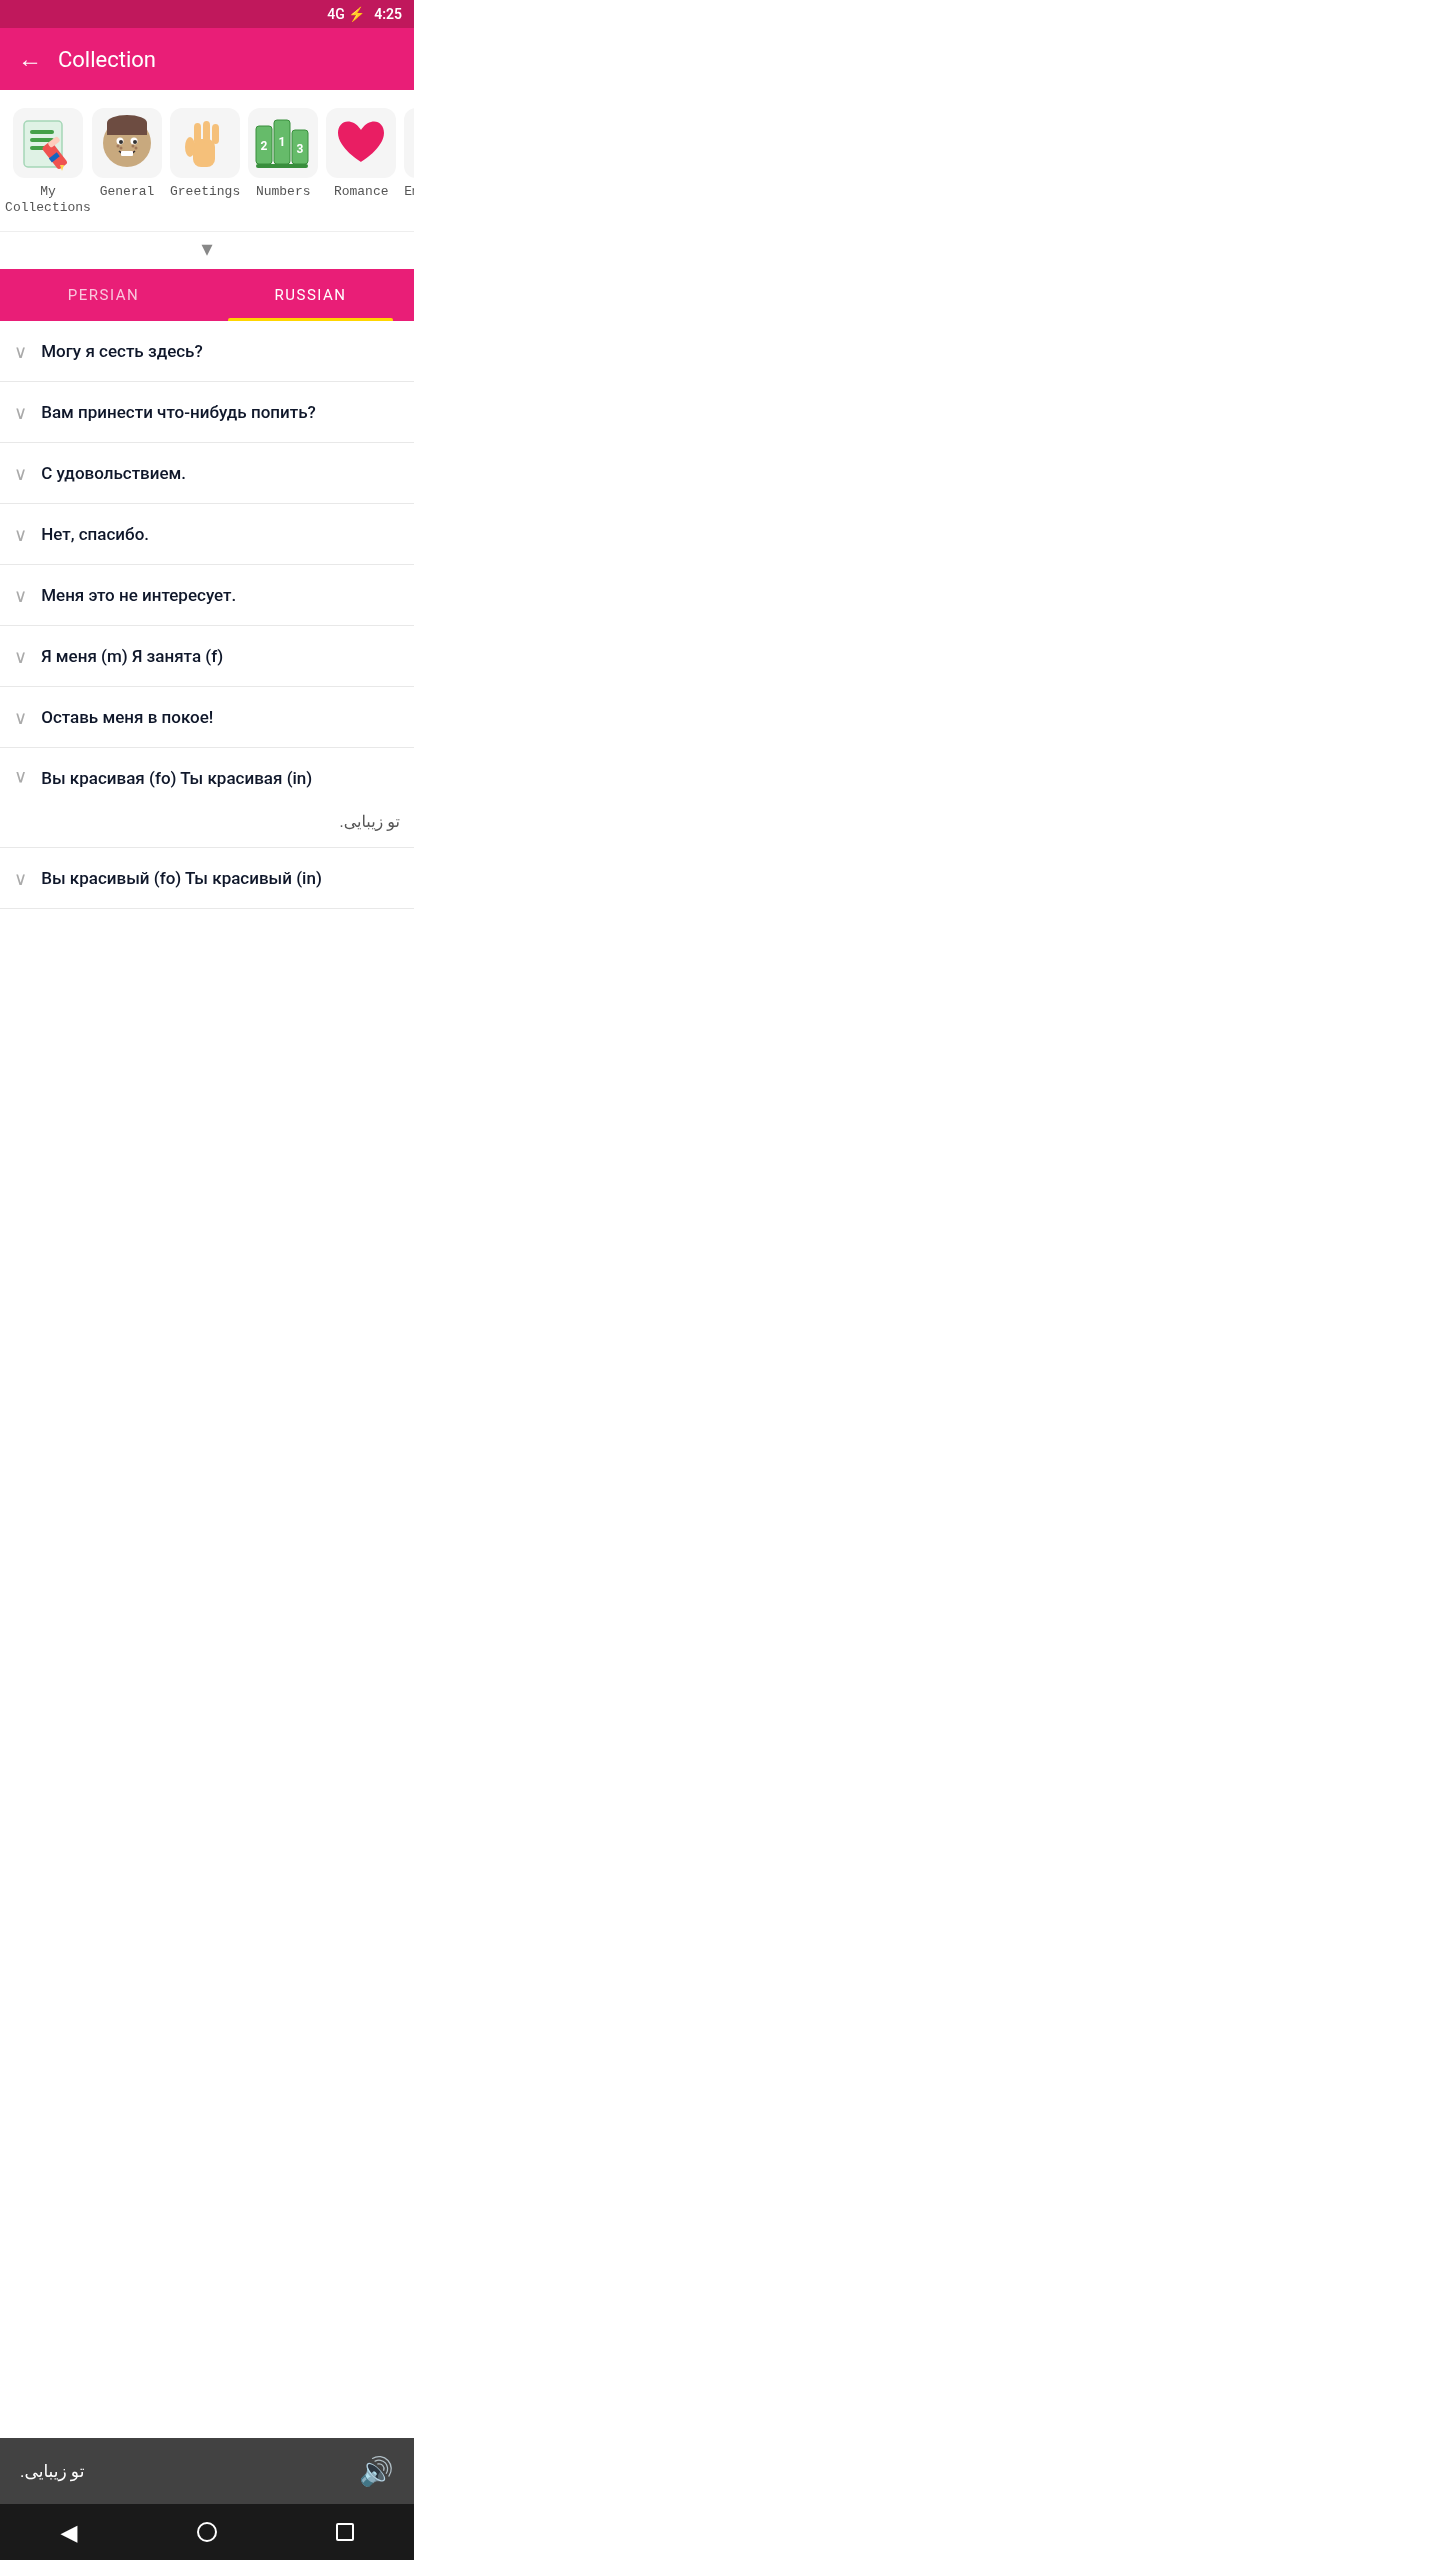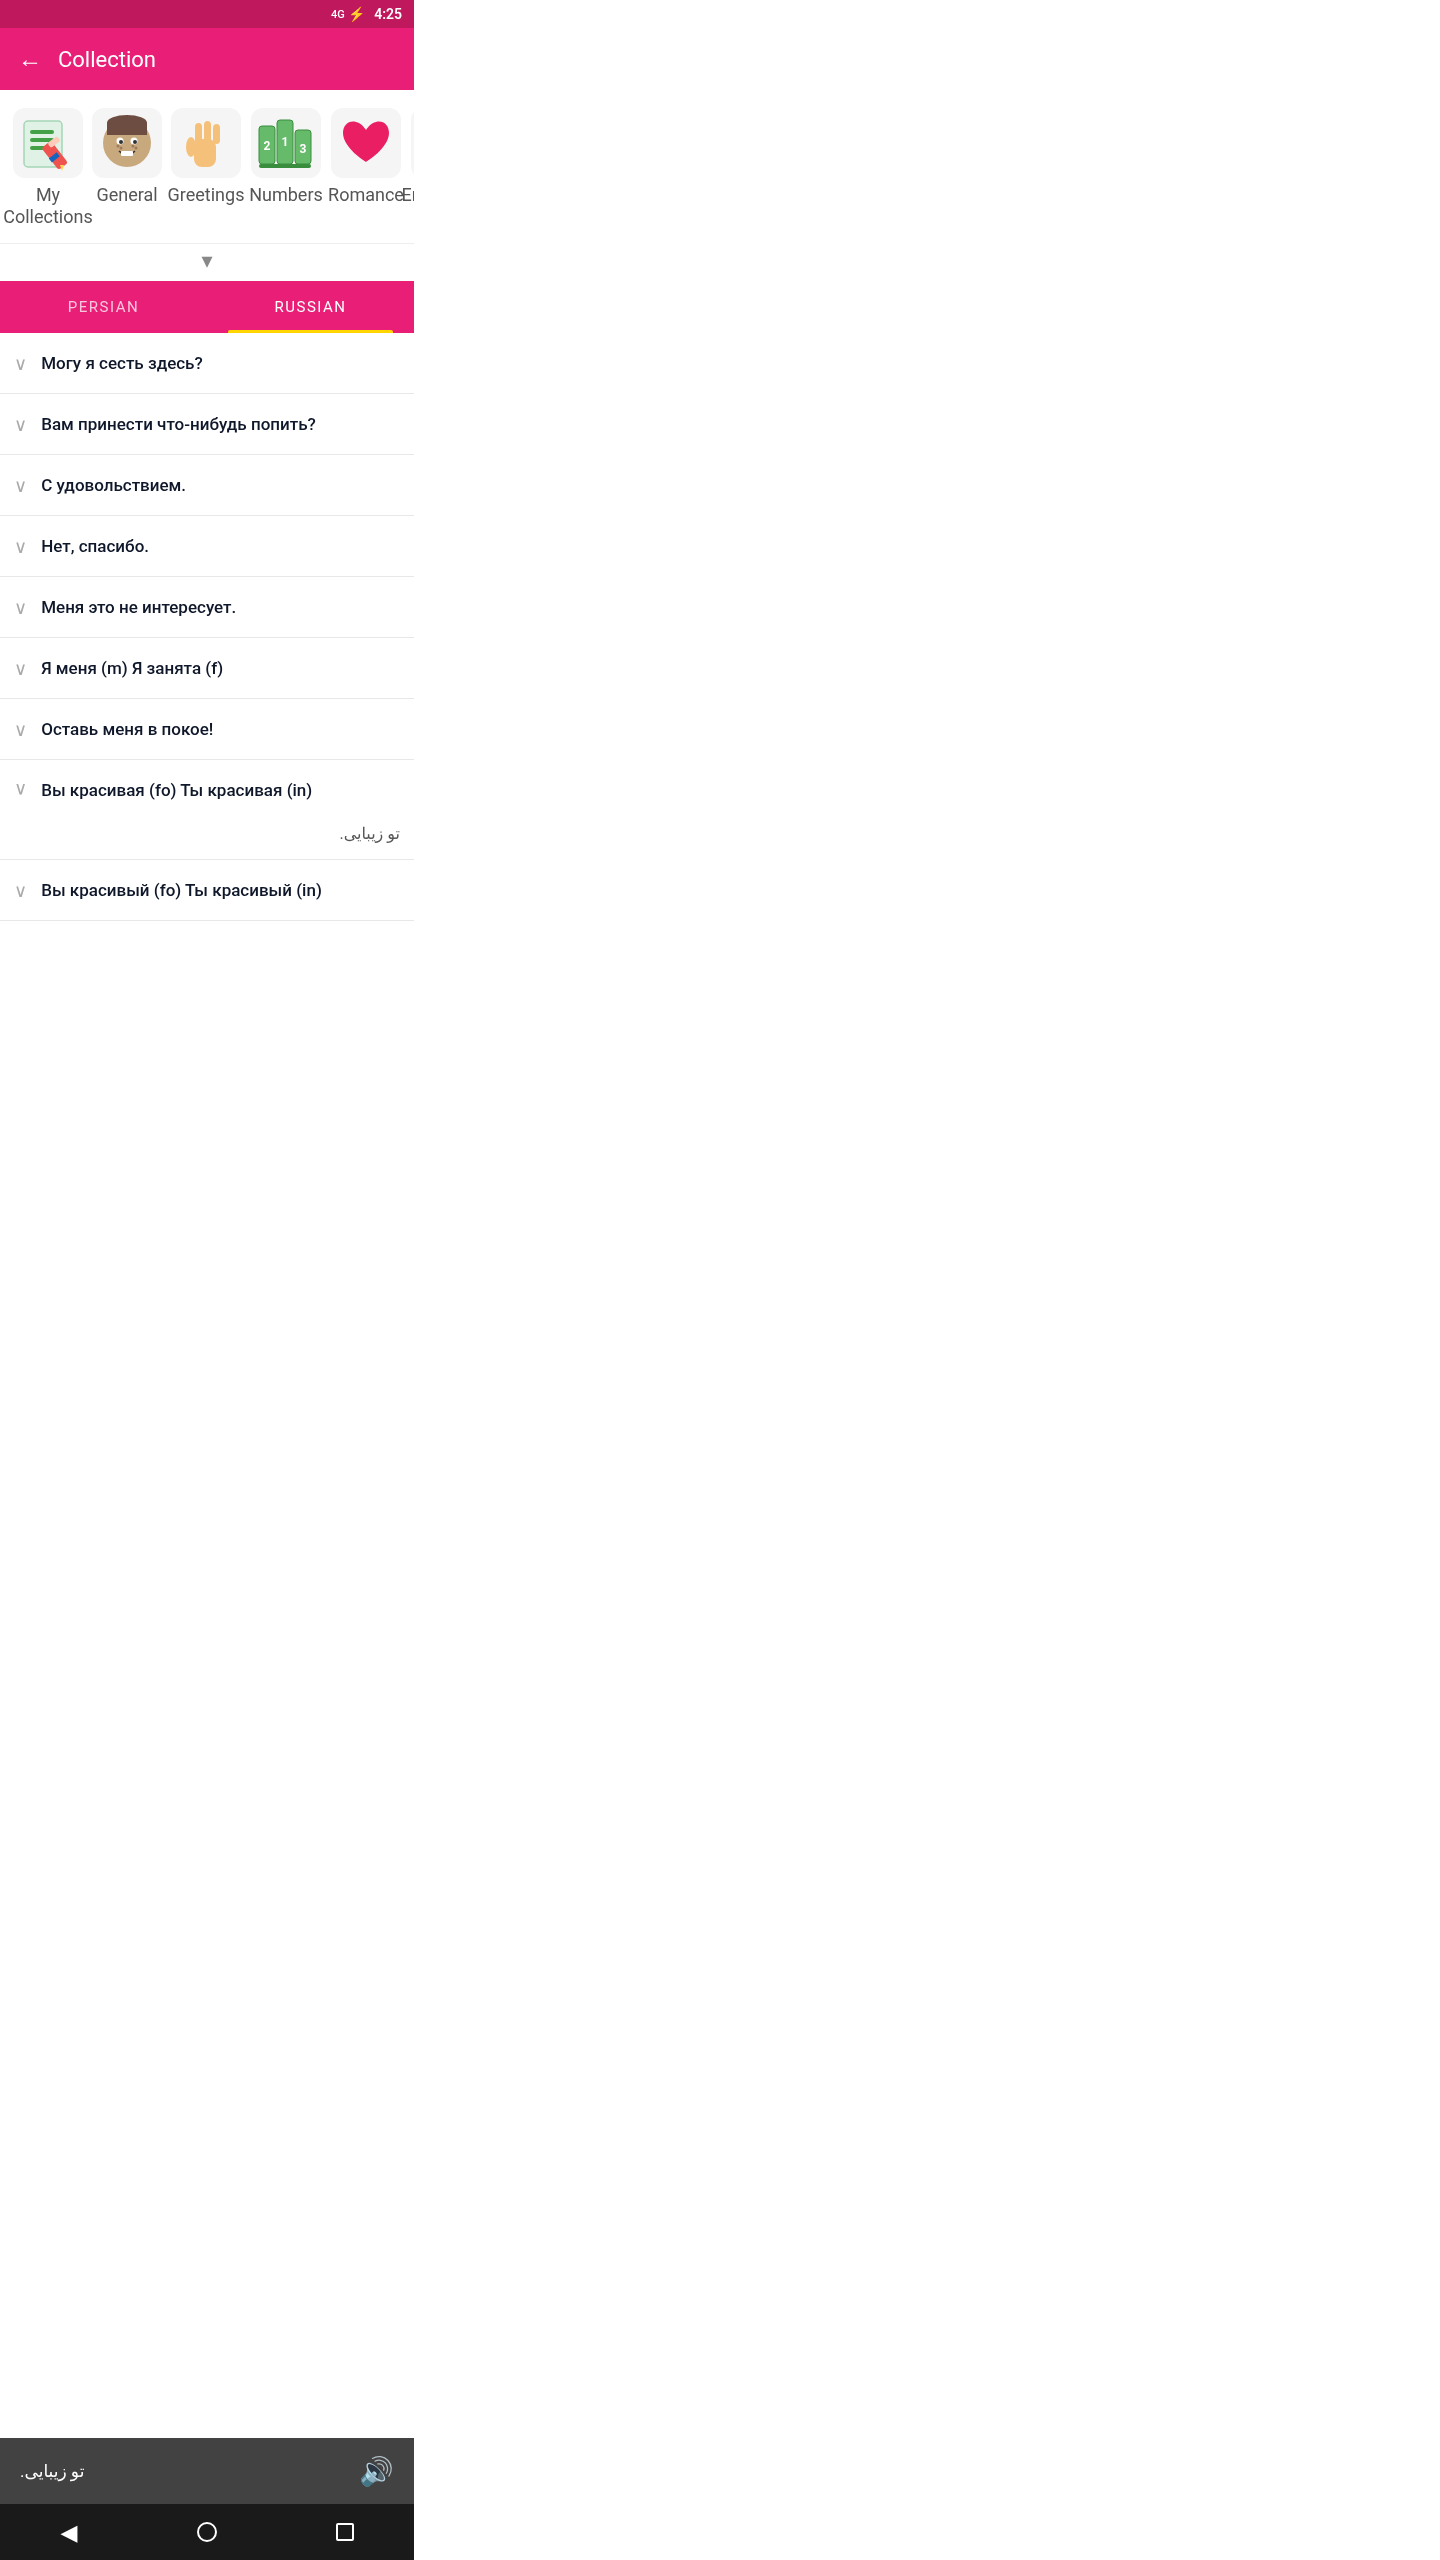--- a/index.html
+++ b/index.html
@@ -83,24 +83,25 @@
       background: #f5f5f5;
       display: flex;
       align-items: center;
       justify-content: center;
       font-size: 40px;
       margin-bottom: 6px;
       overflow: hidden;
     }
     .category-label {
       color: #555;
-      font-size: 18px;
+      font-size: 13px;
       text-align: center;
       white-space: normal;
       line-height: 1.2;
+      font-family: Liberation Mono, monospace;
     }
 
     
     .expand-row {
       display: flex;
       justify-content: center;
       padding: 4px 0 8px 0;
       background: #fff;
     }
     .expand-chevron {
@@ -244,21 +245,21 @@
     .scroll-content {
       overflow-y: auto;
       padding-bottom: 130px;
     }
   </style>
 </head>
 <body>
 
 <div class="status-bar">
   <div class="status-icons">
-    <span style="font-size:11px; color:white;">4G</span>
+    <span style="font-size:14px; color:white;">4G</span>
     <span style="color:white; font-size:14px;">⚡</span>
     <span style="color:white; font-size:14px; font-weight:600; margin-left:4px;">4:25</span>
   </div>
 </div>
 
 <div class="app-bar">
   <span class="back-icon">←</span>
   <span class="title">Collection</span>
 </div>
 

